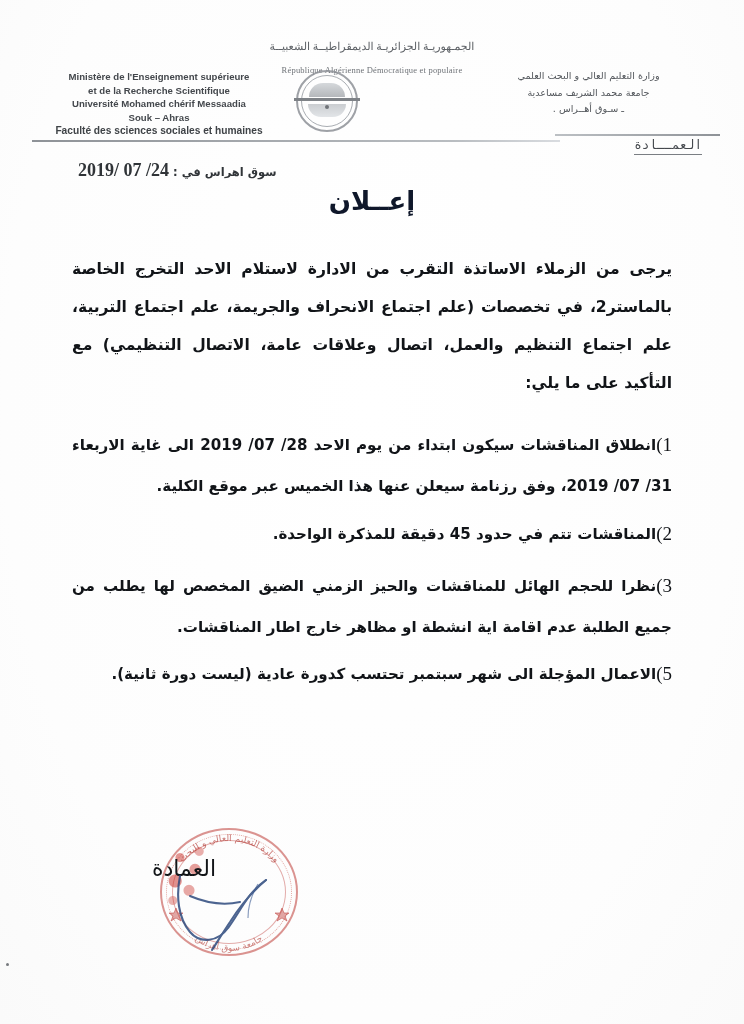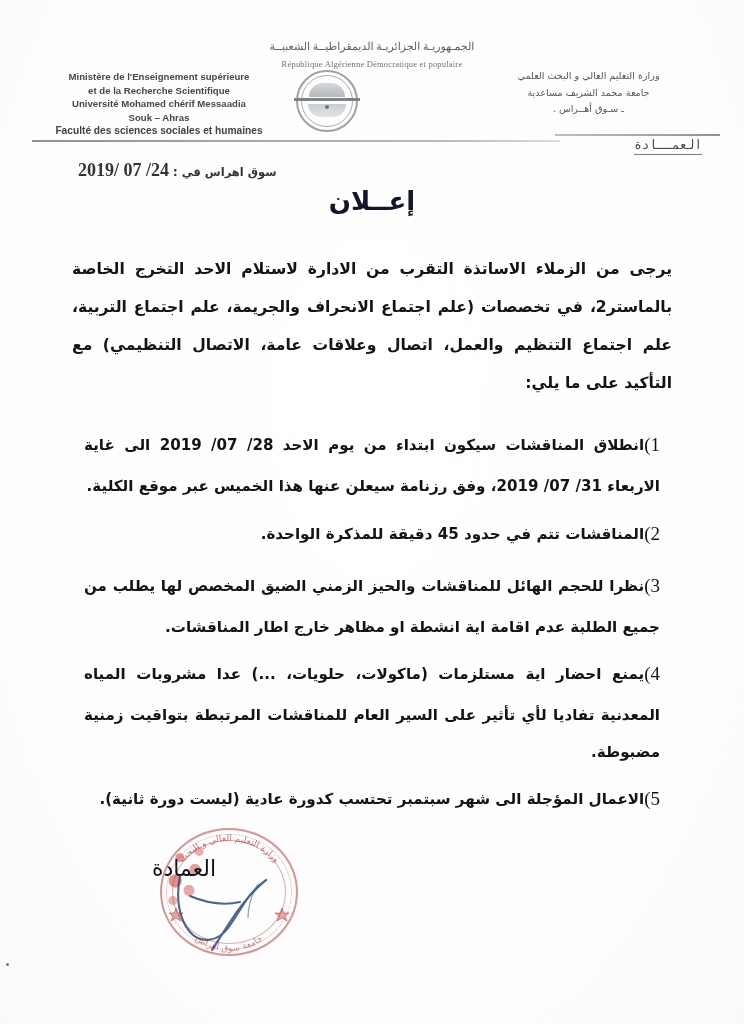--- a/index.html
+++ b/index.html
@@ -39,21 +39,21 @@
     color: #5d6166;
     letter-spacing: 0.4px;
     display: block;
     line-height: 1.25;
   }
   .state-title .fr {
     font-family: "Liberation Serif", serif;
     font-size: 8.5px;
     color: #6e7277;
     display: block;
-    margin-top: 5px;
+    margin-top: 11px;
     letter-spacing: 0.2px;
   }
 
   .fr-block {
     position: absolute;
     left: 34px;
     top: 70px;
     width: 250px;
     text-align: center;
     direction: ltr;
@@ -212,21 +212,21 @@
     font-weight: bold;
     font-size: 15.6px;
     line-height: 2.45;
     color: #111418;
     text-align: justify;
     text-align-last: right;
     letter-spacing: -0.1px;
   }
 
   .clauses {
-    margin: 12px;
+    margin: 0;
     padding: 0;
     list-style: none;
     margin-top: 20px;
   }
   .clause {
     font-family: "DejaVu Sans", sans-serif;
     font-weight: bold;
     font-size: 15.1px;
     line-height: 2.42;
     color: #111418;
@@ -377,23 +377,20 @@
 
   <ol class="clauses">
     <li class="clause">
       <span class="num">1</span><span class="num">)</span><span>انطلاق المناقشات سيكون ابتداء من يوم الاحد 28/ 07/ 2019 الى غاية الاربعاء 31/ 07/ 2019، وفق رزنامة سيعلن عنها هذا الخميس عبر موقع الكلية.</span>
     </li>
     <li class="clause short">
       <span class="num">2</span><span class="num">)</span><span>المناقشات تتم في حدود 45 دقيقة للمذكرة الواحدة.</span>
     </li>
     <li class="clause">
       <span class="num">3</span><span class="num">)</span><span>نظرا للحجم الهائل للمناقشات والحيز الزمني الضيق المخصص لها يطلب من جميع الطلبة عدم اقامة اية انشطة او مظاهر خارج اطار المناقشات.</span>
-    </li>
-    <li class="clause">
-      <span class="num">4</span><span class="num">)</span><span>يمنع احضار اية مستلزمات (ماكولات، حلويات، ...) عدا مشروبات المياه المعدنية تفاديا لأي تأثير على السير العام للمناقشات المرتبطة بتواقيت زمنية مضبوطة.</span>
     </li>
     <li class="clause short">
       <span class="num">5</span><span class="num">)</span><span>الاعمال المؤجلة الى شهر سبتمبر تحتسب كدورة عادية (ليست دورة ثانية).</span>
     </li>
   </ol>
 </div>
 
 <div class="stamp-zone">
   <div class="stamp-ring-outer"></div>
   <div class="stamp-ring-mid"></div>

